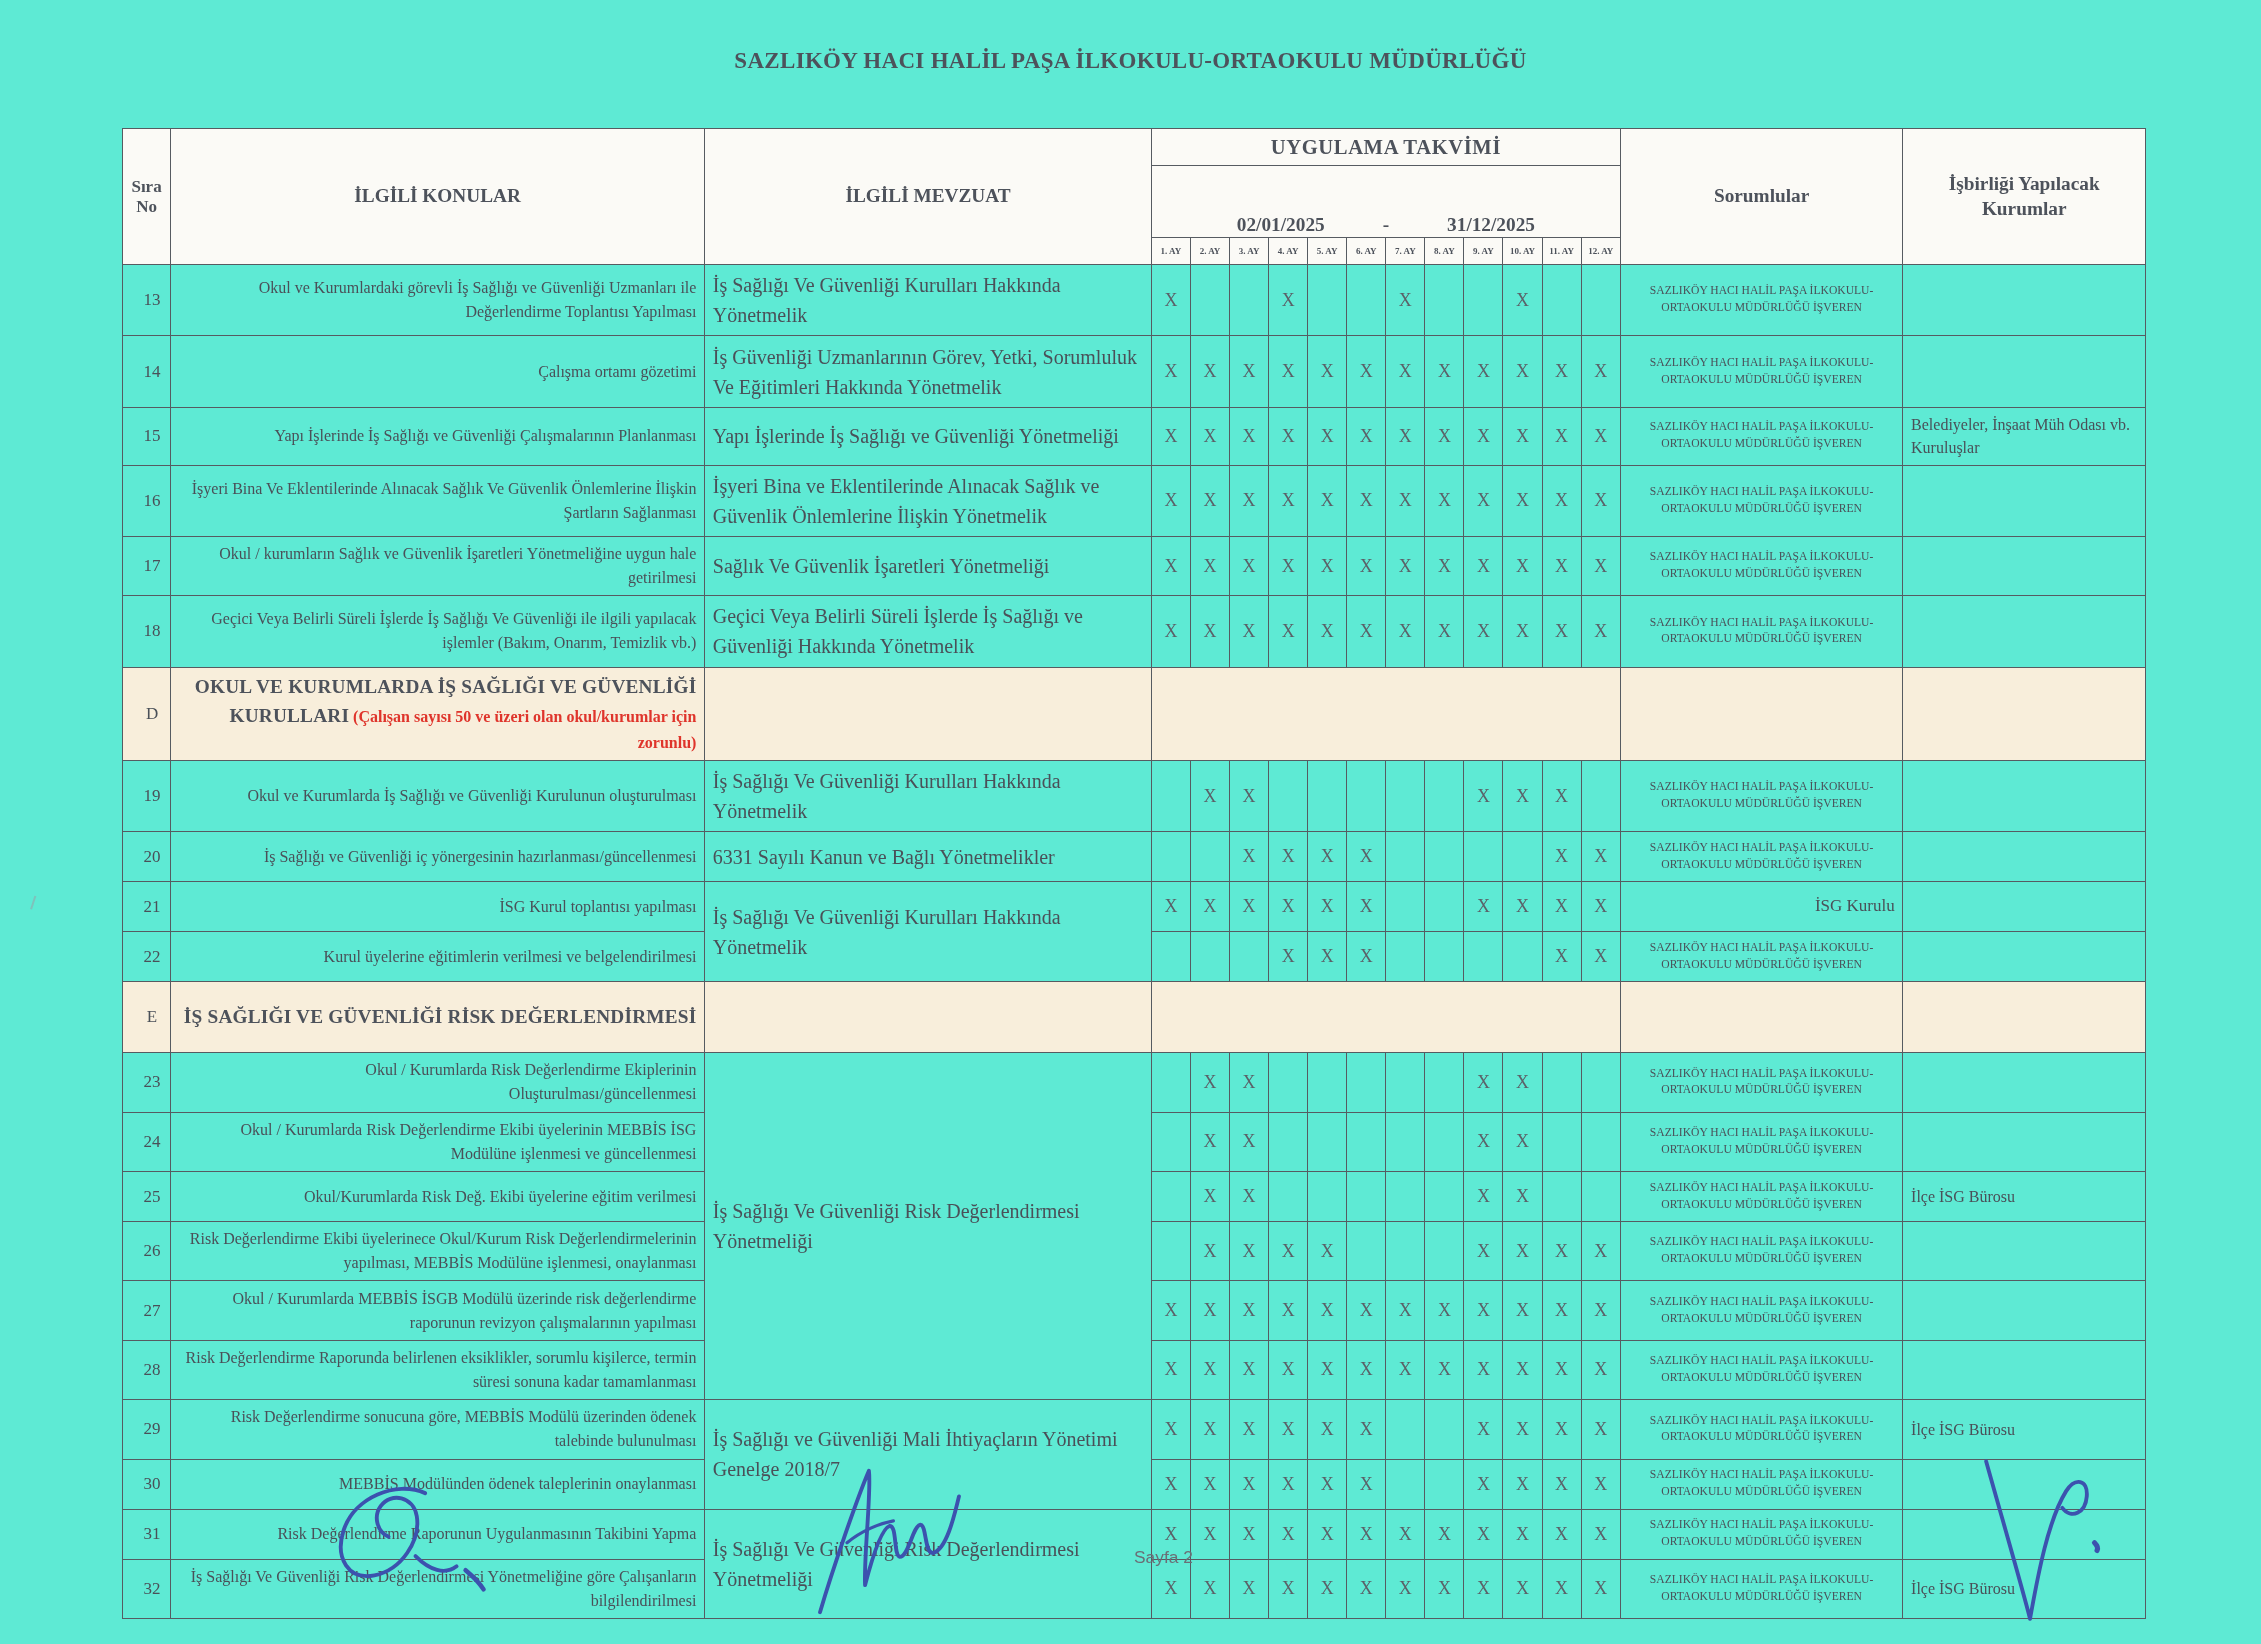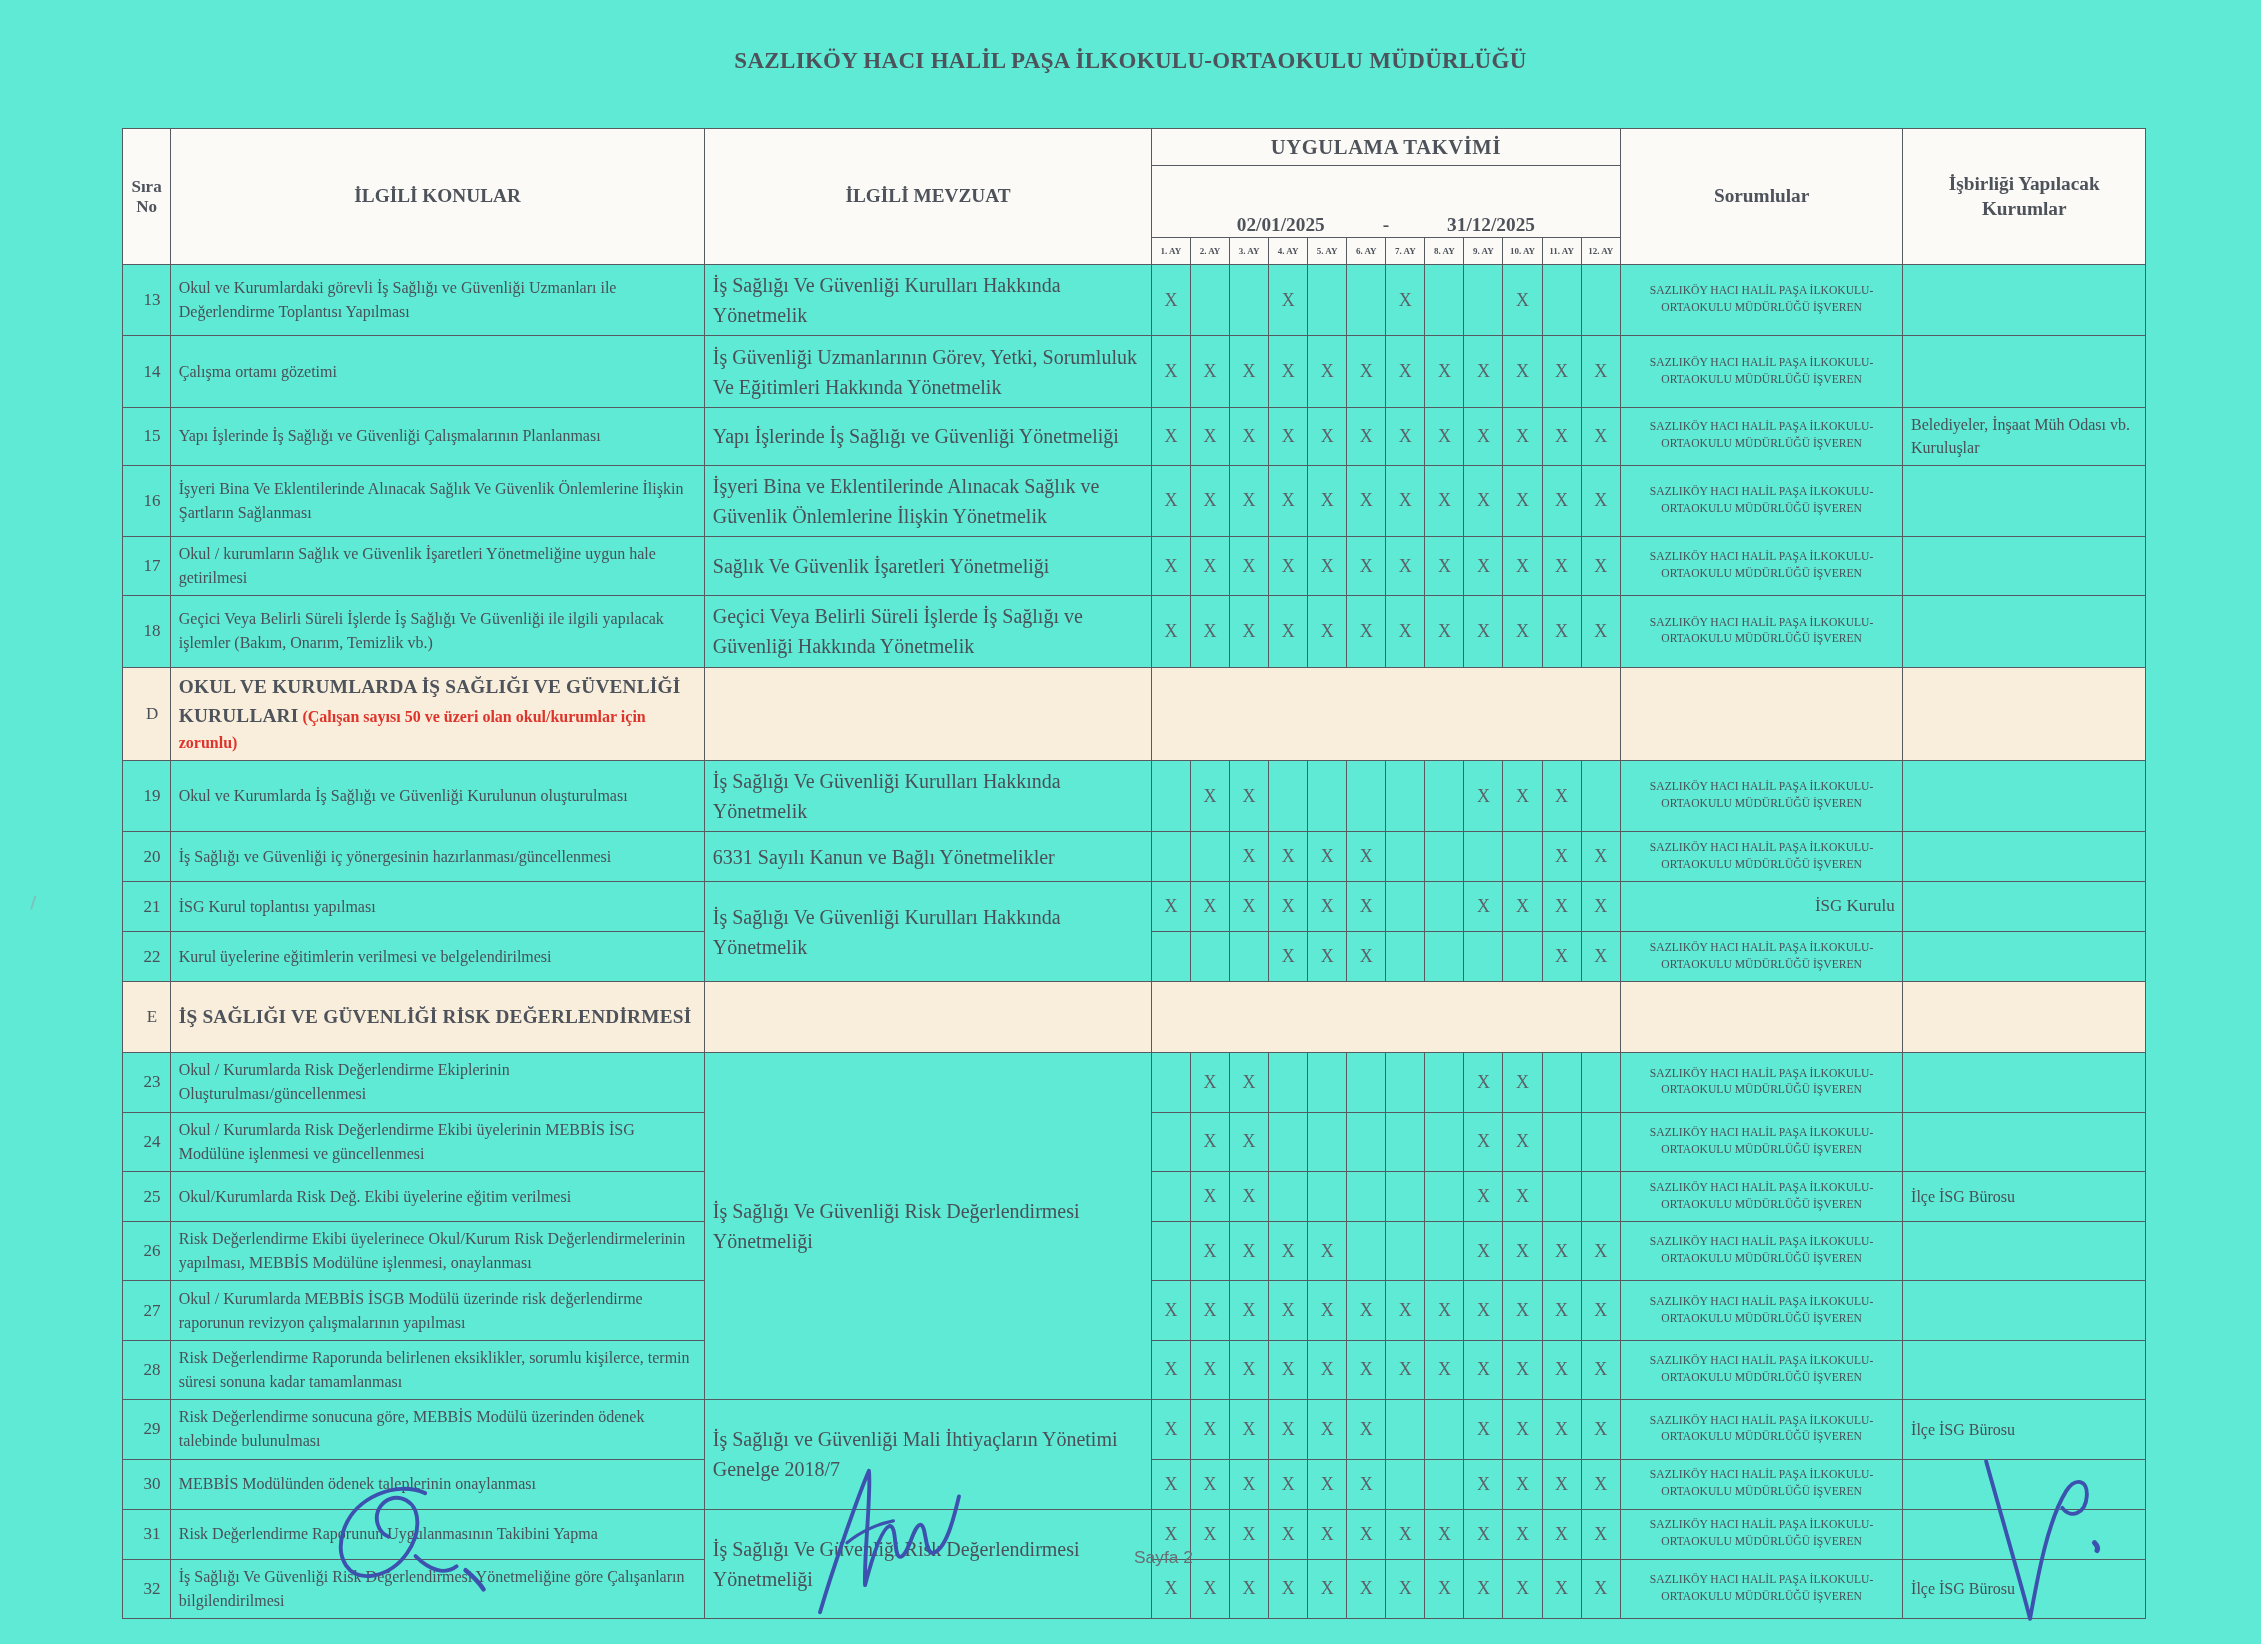--- a/index.html
+++ b/index.html
@@ -34,21 +34,21 @@
   .h-main   { font-size:19.3px; line-height:1.25; padding:2.6px; }
   .h-no     { font-size:17px; }
   .h-months-title { font-size:20.6px; letter-spacing:0.6px; }
   .h-dates  { font-size:19.3px; }
   .h-dates .dates-wrap { display:flex; justify-content:center; gap:58px;margin-top:47px; }
   .h-month  { font-size:9px; padding:1.3px 0; letter-spacing:0; }
   
   tr.row-item { height:50px; }
   tr.section-row { height:71px; }
   .c-no    { text-align:center; font-size:17px;padding-left:12px; }
-  .c-topic { font-size:16px; line-height:1.5; padding:5.2px 7.7px; text-align:left; }
+  .c-topic { font-size:16px; line-height:1.5; padding:5.2px 7.7px; text-align:right; }
   .c-leg   { font-size:20px; line-height:1.5; padding:5.2px 7.7px; text-align:left; }
   .c-month { text-align:center; font-size:18px; color:#5b6168; font-weight:normal; }
   .c-resp  { font-size:11.6px; line-height:1.45; text-align:center; padding:2.6px 5.2px; }
   .c-resp.resp-plain { font-size:17px; text-align:right; padding:5.2px 7.7px; }
   .c-coop  { font-size:16px; line-height:1.45; padding:5.2px 7.7px; text-align:left; }
   tr.section-row td { background:#f8eedb; }
   .sec-title { font-weight:bold; font-size:19.3px; letter-spacing:0.2px; color:#4d525b; }
   .sec-note  { font-weight:bold; font-size:16px; color:#df342b; }
   
   .page-footer {

